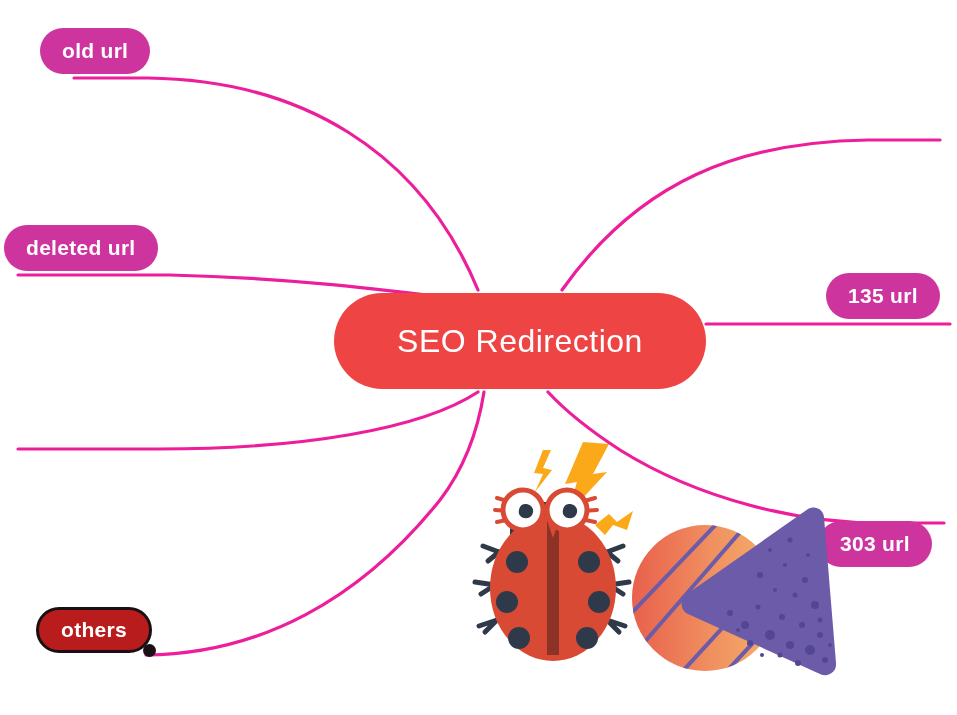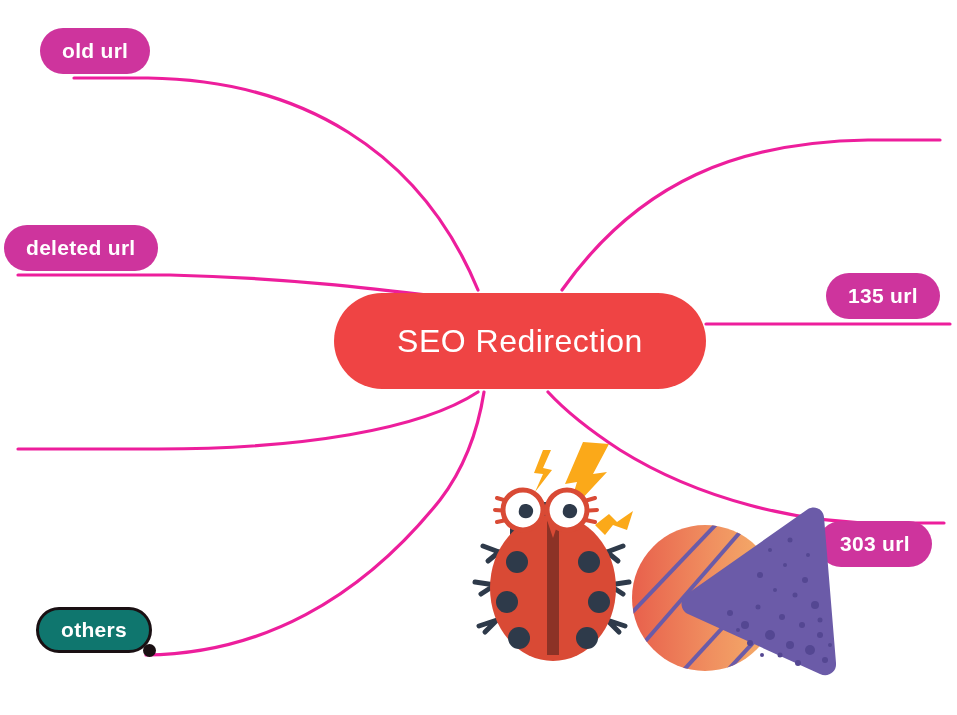--- a/index.html
+++ b/index.html
@@ -38,21 +38,21 @@
     border-radius: 999px;
     font-size: 21px;
     font-weight: bold;
     letter-spacing: 0.3px;
     padding: 0 22px;
     height: 46px;
     text-align: center;
   }
   .branch-node.selected {
     border: 3px solid #1a1013;
-    background: #0f766e;
+    background: #b91c1c;
   }
   .sel-handle {
     position: absolute;
     width: 13px;
     height: 13px;
     border-radius: 50%;
     background: #1a1013;
   }
   #central-node {
     background: #ef4444;

